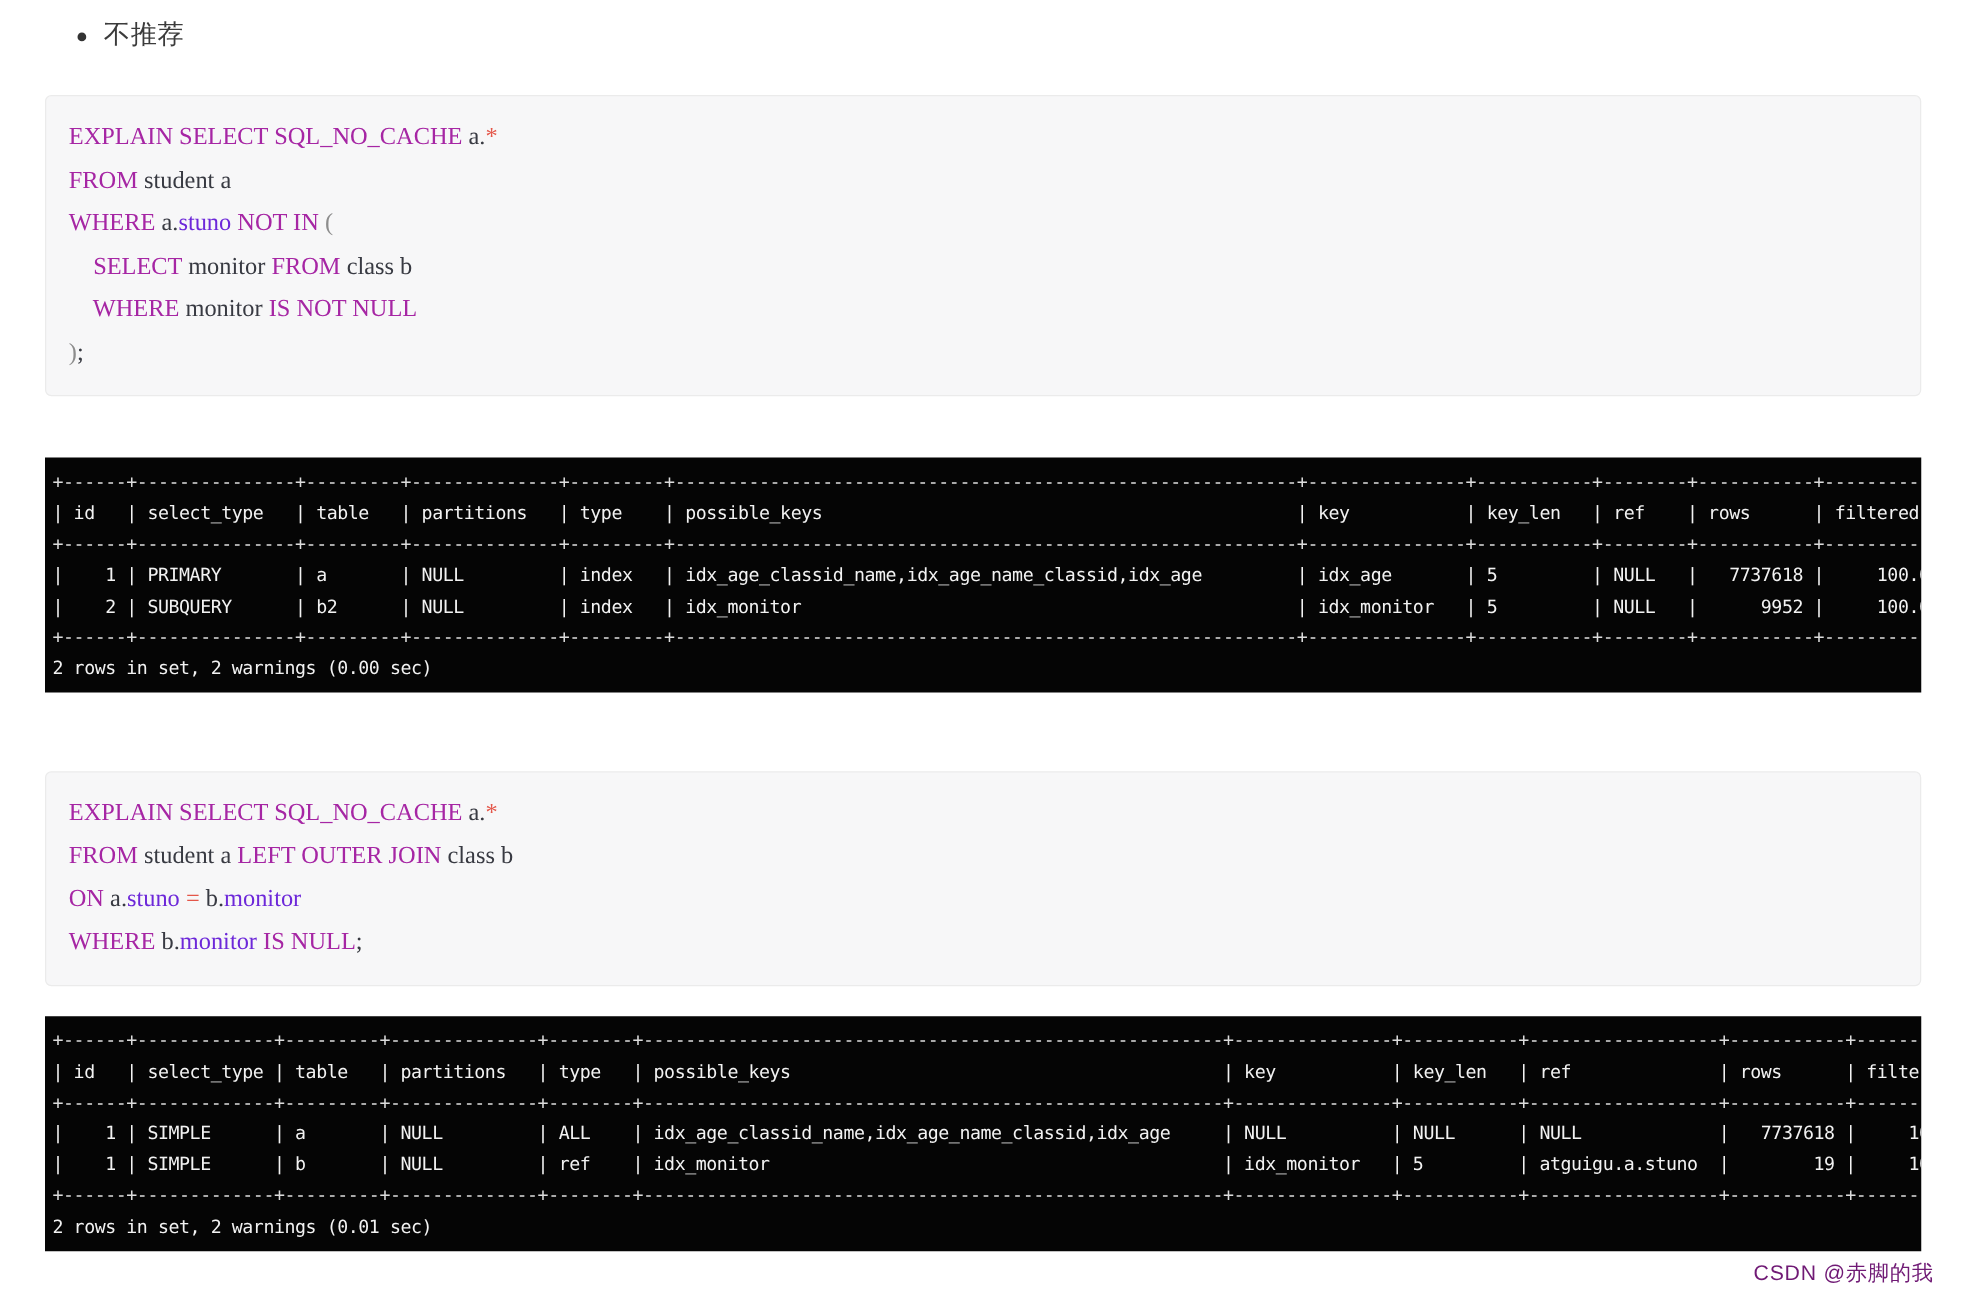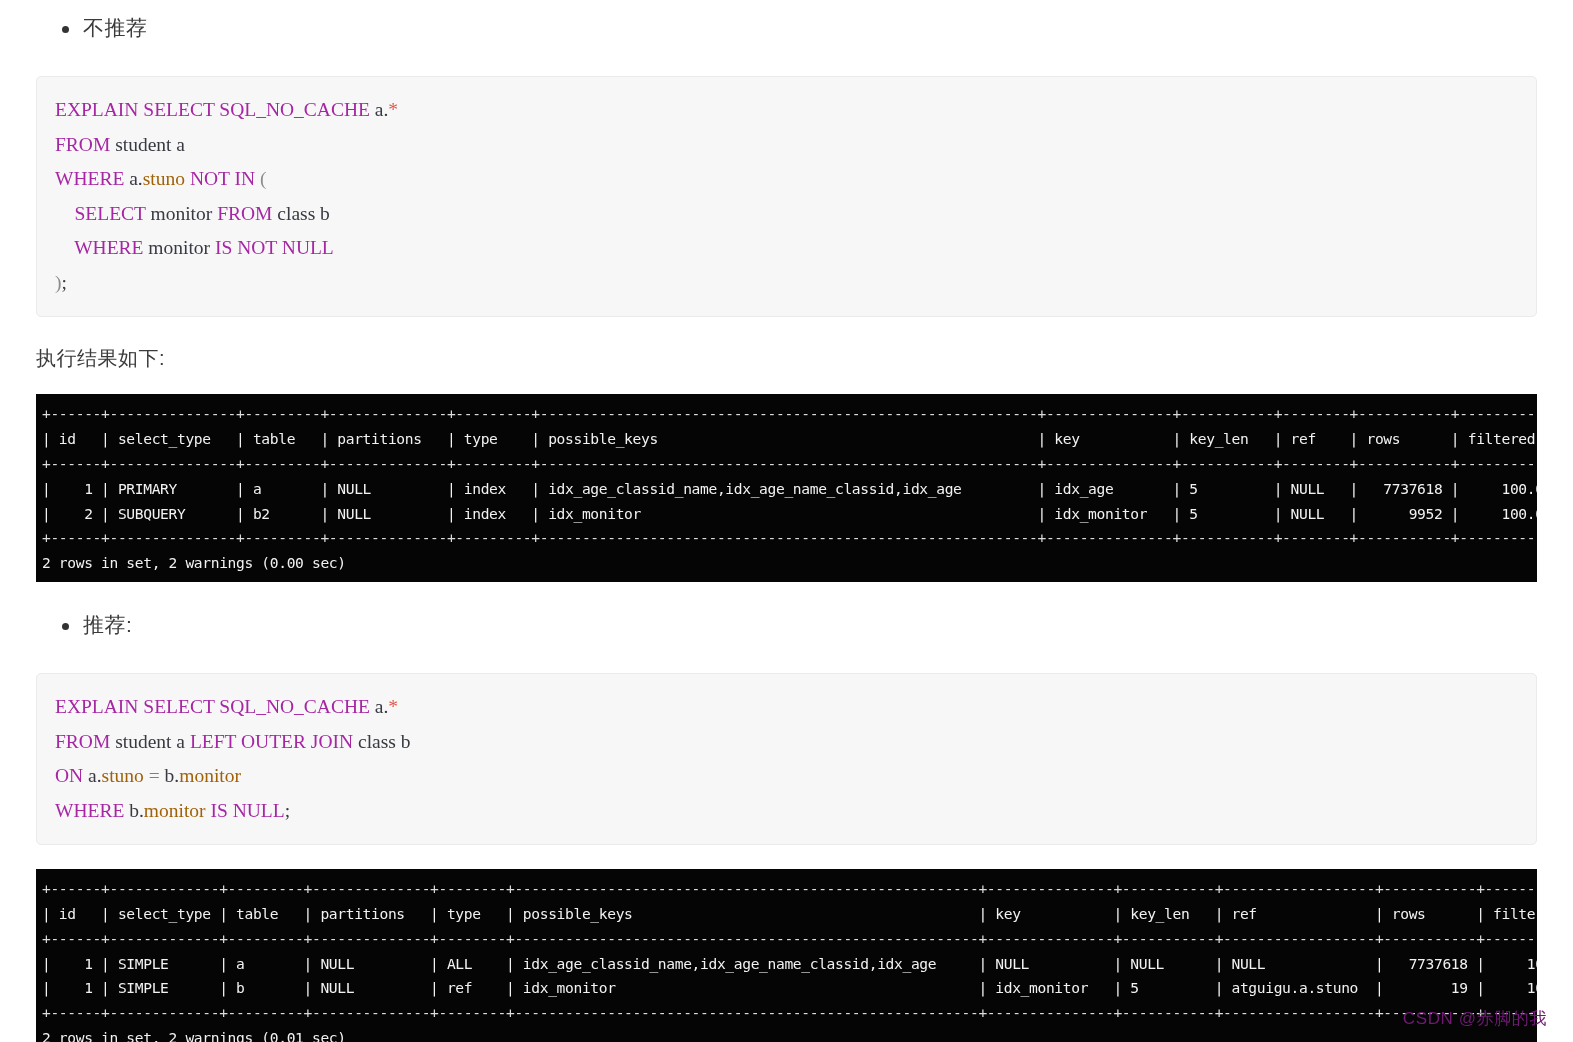--- a/index.html
+++ b/index.html
@@ -60,21 +60,21 @@
     padding: 16px 0 16px 18px;
     font-family: Liberation Serif, serif;
     font-size: 19.5px;
     line-height: 34.5px;
     color: #383a42;
     white-space: pre;
     overflow: hidden;
   }
   .k  { color: #a626a4; }          
   .id { color: #383a42; }          
-  .f  { color: #a16207; }          
+  .f  { color: #6d28d9; }          
   .op { color: #e45649; }          
   .p  { color: #8d8d8d; }          
 
   
   .terminal {
     background: #050505;
     color: #f2f2f2;
     font-family: "DejaVu Sans Mono", "Liberation Mono", monospace;
     font-size: 14.6px;
     line-height: 24.8px;
@@ -115,32 +115,27 @@
     <span class="bullet-dot"></span>
     <span class="bullet-text">不推荐</span>
   </div>
 
   <div class="sp-b"></div>
 
   <div class="code-block" id="code-1"><div><span class="k">EXPLAIN</span><span class="id"> </span><span class="k">SELECT</span><span class="id"> </span><span class="k">SQL_NO_CACHE</span><span class="id"> a.</span><span class="op">*</span></div><div><span class="k">FROM</span><span class="id"> student a</span></div><div><span class="k">WHERE</span><span class="id"> a.</span><span class="f">stuno</span><span class="id"> </span><span class="k">NOT IN</span><span class="id"> </span><span class="p">(</span></div><div><span class="id">    </span><span class="k">SELECT</span><span class="id"> monitor </span><span class="k">FROM</span><span class="id"> class b</span></div><div><span class="id">    </span><span class="k">WHERE</span><span class="id"> monitor </span><span class="k">IS NOT NULL</span></div><div><span class="p">)</span><span class="id">;</span></div></div>
 
   <div class="sp-c"></div>
 
-  <div class="plain-line">执行结果如下:</div>
 
   <div class="sp-d"></div>
 
   <div class="terminal" id="term-1"><div class="sep">+------+---------------+---------+--------------+---------+-----------------------------------------------------------+---------------+-----------+--------+-----------+------------+-----------------------------+</div><div>| id   | select_type   | table   | partitions   | type    | possible_keys                                             | key           | key_len   | ref    | rows      | filtered   | Extra                       |</div><div class="sep">+------+---------------+---------+--------------+---------+-----------------------------------------------------------+---------------+-----------+--------+-----------+------------+-----------------------------+</div><div>|    1 | PRIMARY       | a       | NULL         | index   | idx_age_classid_name,idx_age_name_classid,idx_age         | idx_age       | 5         | NULL   |   7737618 |     100.00 | Using where                 |</div><div>|    2 | SUBQUERY      | b2      | NULL         | index   | idx_monitor                                               | idx_monitor   | 5         | NULL   |      9952 |     100.00 | Using where; Using index    |</div><div class="sep">+------+---------------+---------+--------------+---------+-----------------------------------------------------------+---------------+-----------+--------+-----------+------------+-----------------------------+</div><div>2 rows in set, 2 warnings (0.00 sec)</div></div>
 
   <div class="sp-e"></div>
 
-  <div class="bullet-line">
-    <span class="bullet-dot"></span>
-    <span class="bullet-text">推荐:</span>
-  </div>
 
   <div class="sp-b"></div>
 
   <div class="code-block" id="code-2"><div><span class="k">EXPLAIN</span><span class="id"> </span><span class="k">SELECT</span><span class="id"> </span><span class="k">SQL_NO_CACHE</span><span class="id"> a.</span><span class="op">*</span></div><div><span class="k">FROM</span><span class="id"> student a </span><span class="k">LEFT OUTER JOIN</span><span class="id"> class b</span></div><div><span class="k">ON</span><span class="id"> a.</span><span class="f">stuno</span><span class="id"> </span><span class="op">=</span><span class="id"> b.</span><span class="f">monitor</span></div><div><span class="k">WHERE</span><span class="id"> b.</span><span class="f">monitor</span><span class="id"> </span><span class="k">IS NULL</span><span class="id">;</span></div></div>
 
   <div class="sp-f"></div>
 
   <div class="terminal" id="term-2"><div class="sep">+------+-------------+---------+--------------+--------+-------------------------------------------------------+---------------+-----------+------------------+-----------+------------+-----------------------------+</div><div>| id   | select_type | table   | partitions   | type   | possible_keys                                         | key           | key_len   | ref              | rows      | filtered   | Extra                       |</div><div class="sep">+------+-------------+---------+--------------+--------+-------------------------------------------------------+---------------+-----------+------------------+-----------+------------+-----------------------------+</div><div>|    1 | SIMPLE      | a       | NULL         | ALL    | idx_age_classid_name,idx_age_name_classid,idx_age     | NULL          | NULL      | NULL             |   7737618 |     100.00 | Using temporary             |</div><div>|    1 | SIMPLE      | b       | NULL         | ref    | idx_monitor                                           | idx_monitor   | 5         | atguigu.a.stuno  |        19 |     100.00 | Using where; Using index    |</div><div class="sep">+------+-------------+---------+--------------+--------+-------------------------------------------------------+---------------+-----------+------------------+-----------+------------+-----------------------------+</div><div>2 rows in set, 2 warnings (0.01 sec)</div></div>
 
   <div class="watermark">CSDN @赤脚的我</div>

